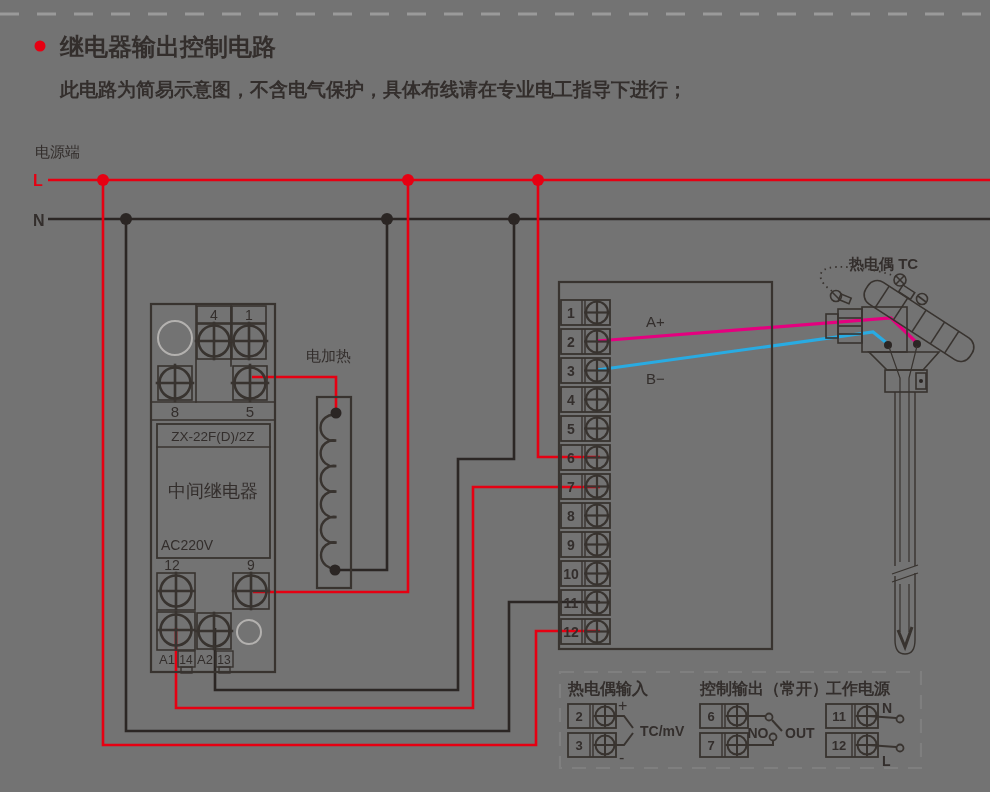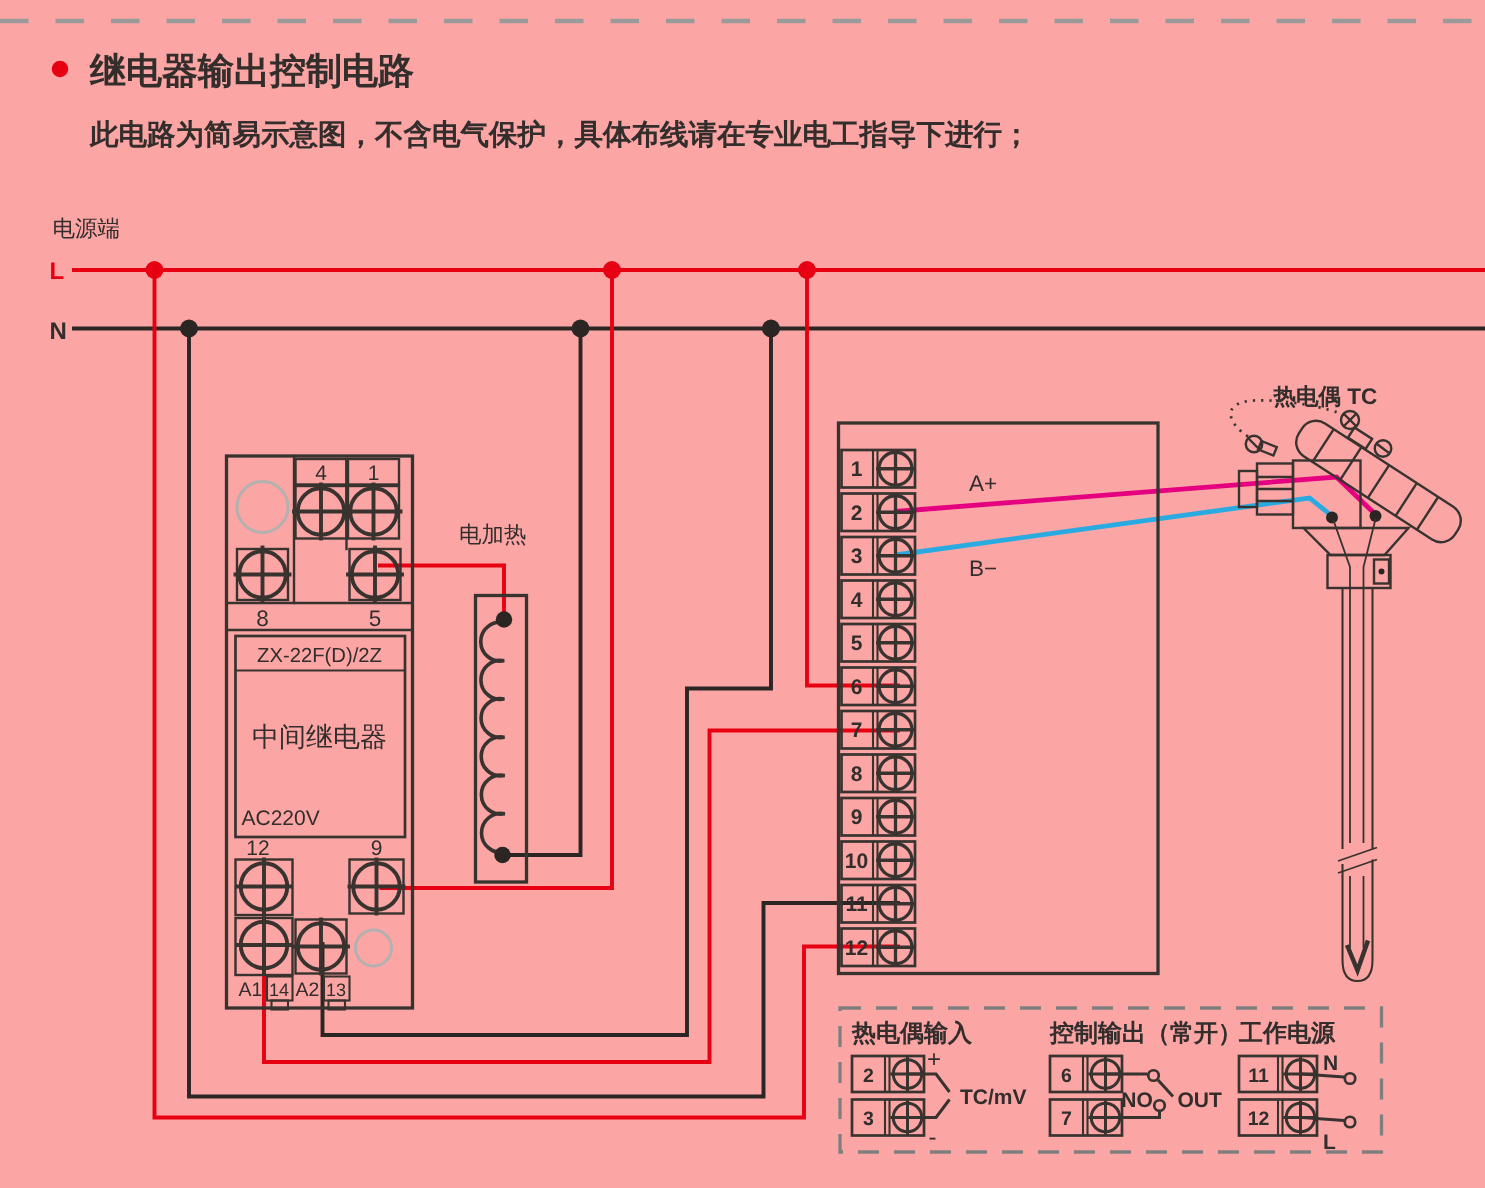--- a/index.html
+++ b/index.html
@@ -1,18 +1,18 @@
 <!DOCTYPE html>
 <html><head>
 <meta charset="utf-8">
 <style>
   html,body{margin:0;padding:0;}
   #stage{
     position:relative;width:990px;height:792px;
-    background:#fca5a5;overflow:hidden;
+    background:#737373;overflow:hidden;
     font-family:"Liberation Sans","DejaVu Sans",sans-serif;
   }
   svg text{font-family:"Liberation Sans","DejaVu Sans",sans-serif;}
   .t-dark{fill:#332e2c;}
   .t-red{fill:#e60012;}
 </style>
 </head>
 <body>
 
 <div id="stage">

